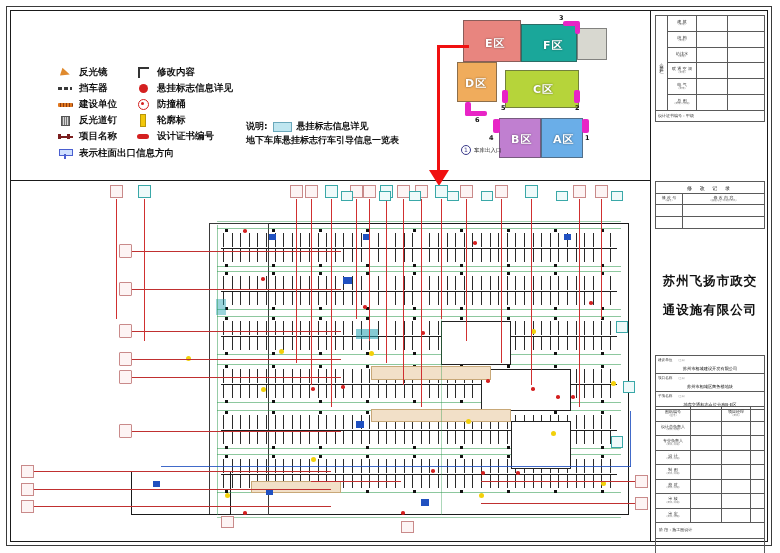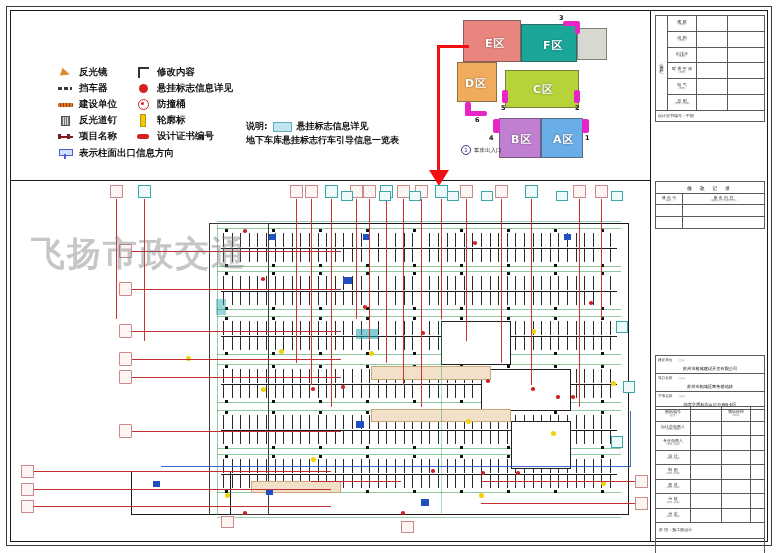--- a/index.html
+++ b/index.html
@@ -1096,21 +1096,20 @@
         <div class="tagc" style="left: 545px; top: 10px; width: 12px; height: 10px;"></div>
         <div class="tagc" style="left: 600px; top: 10px; width: 12px; height: 10px;"></div>
         <div class="tagc" style="left: 605px; top: 140px; width: 12px; height: 12px;"></div>
         <div class="tagc" style="left: 612px; top: 200px; width: 12px; height: 12px;"></div>
         <div class="tagc" style="left: 600px; top: 255px; width: 12px; height: 12px;"></div>
         <div class="tag" style="left: 210px; top: 335px; width: 13px; height: 12px;"></div>
         <div class="tag" style="left: 390px; top: 340px; width: 13px; height: 12px;"></div>
       </div>
 
     <div class="wm" style="left:20px;top:55px;">
-      <div class="wm-cn">飞扬市政交通</div>
     </div>
   </div>
 
   <div class="tb">
 
     <div class="sign-grid">
       <div class="sg-v">
         <span class="sg-vtxt">会签栏</span>
       </div>
       <div class="sg-rows">
@@ -1183,20 +1182,24 @@
       <div class="rev-r">
           <div class="c1"></div>
           <div class="c2"></div>
         </div>
       <div class="rev-r">
           <div class="c1"></div>
           <div class="c2"></div>
         </div>
     </div>
 
+    <div class="company">
+      <span>苏州飞扬市政交</span>
+      <span>通设施有限公司</span>
+    </div>
 
     <div class="info">
       <div class="info-r">
         <span class="info-lbl">建设单位</span>
         <span class="info-unit">(全称)</span>
         <span class="info-val">苏州市相城建设开发有限公司</span>
       </div>
       <div class="info-r">
         <span class="info-lbl">项目名称</span>
         <span class="info-unit">(全称)</span>

